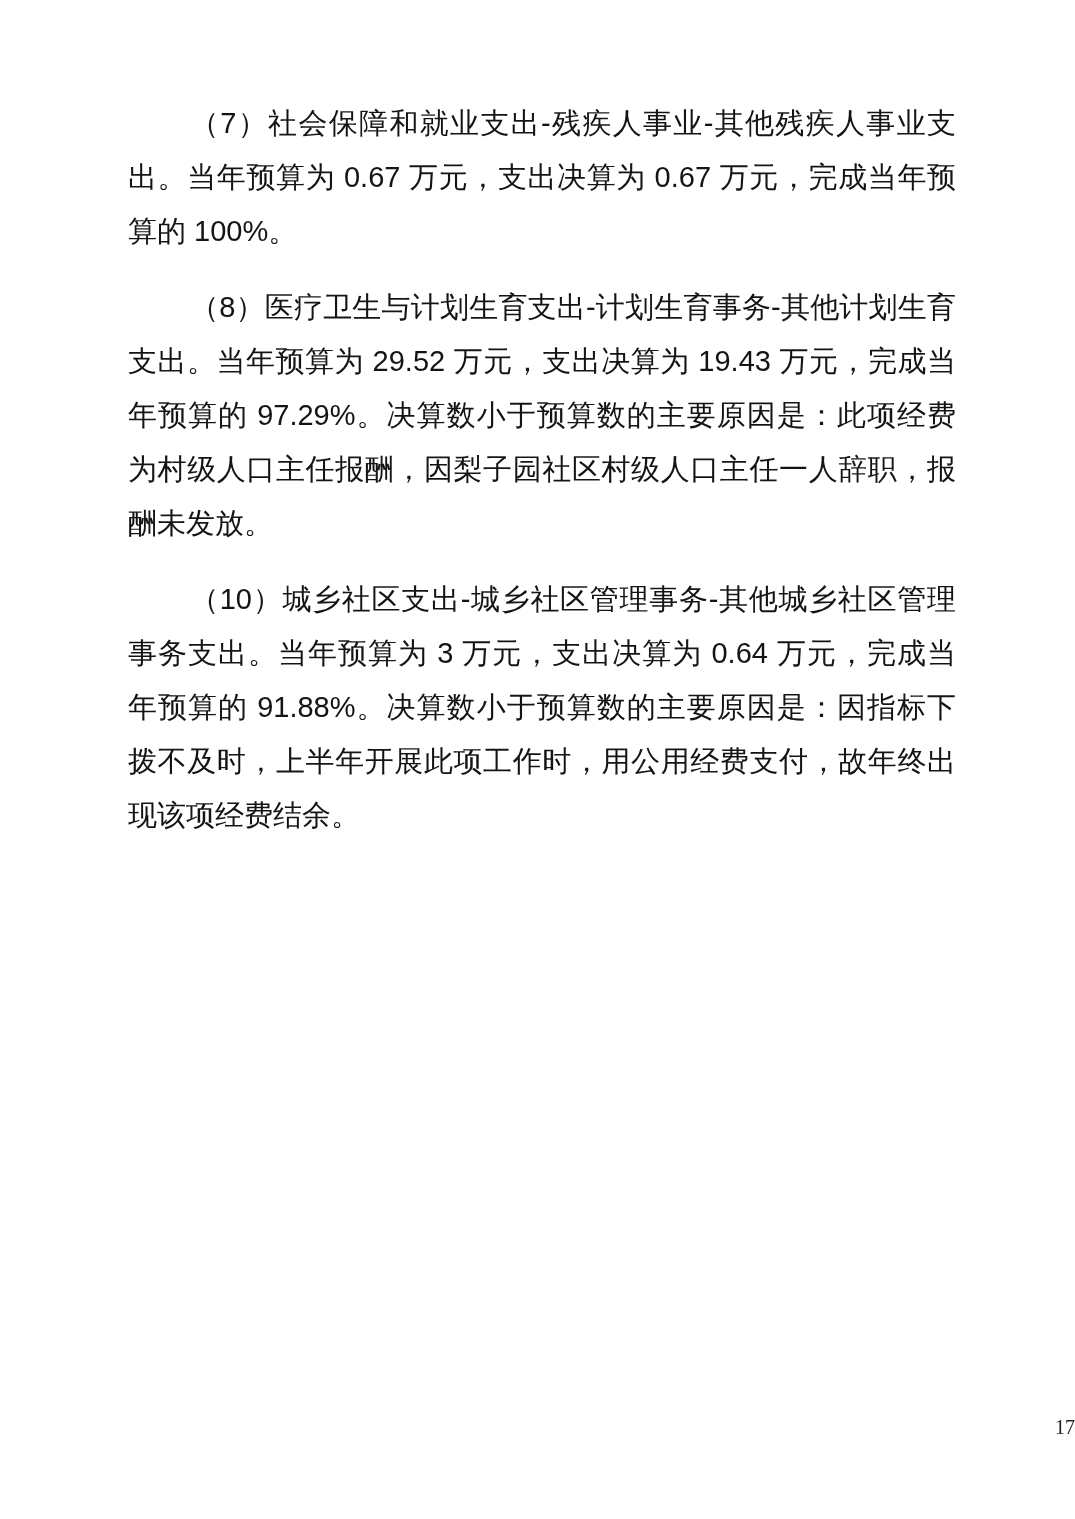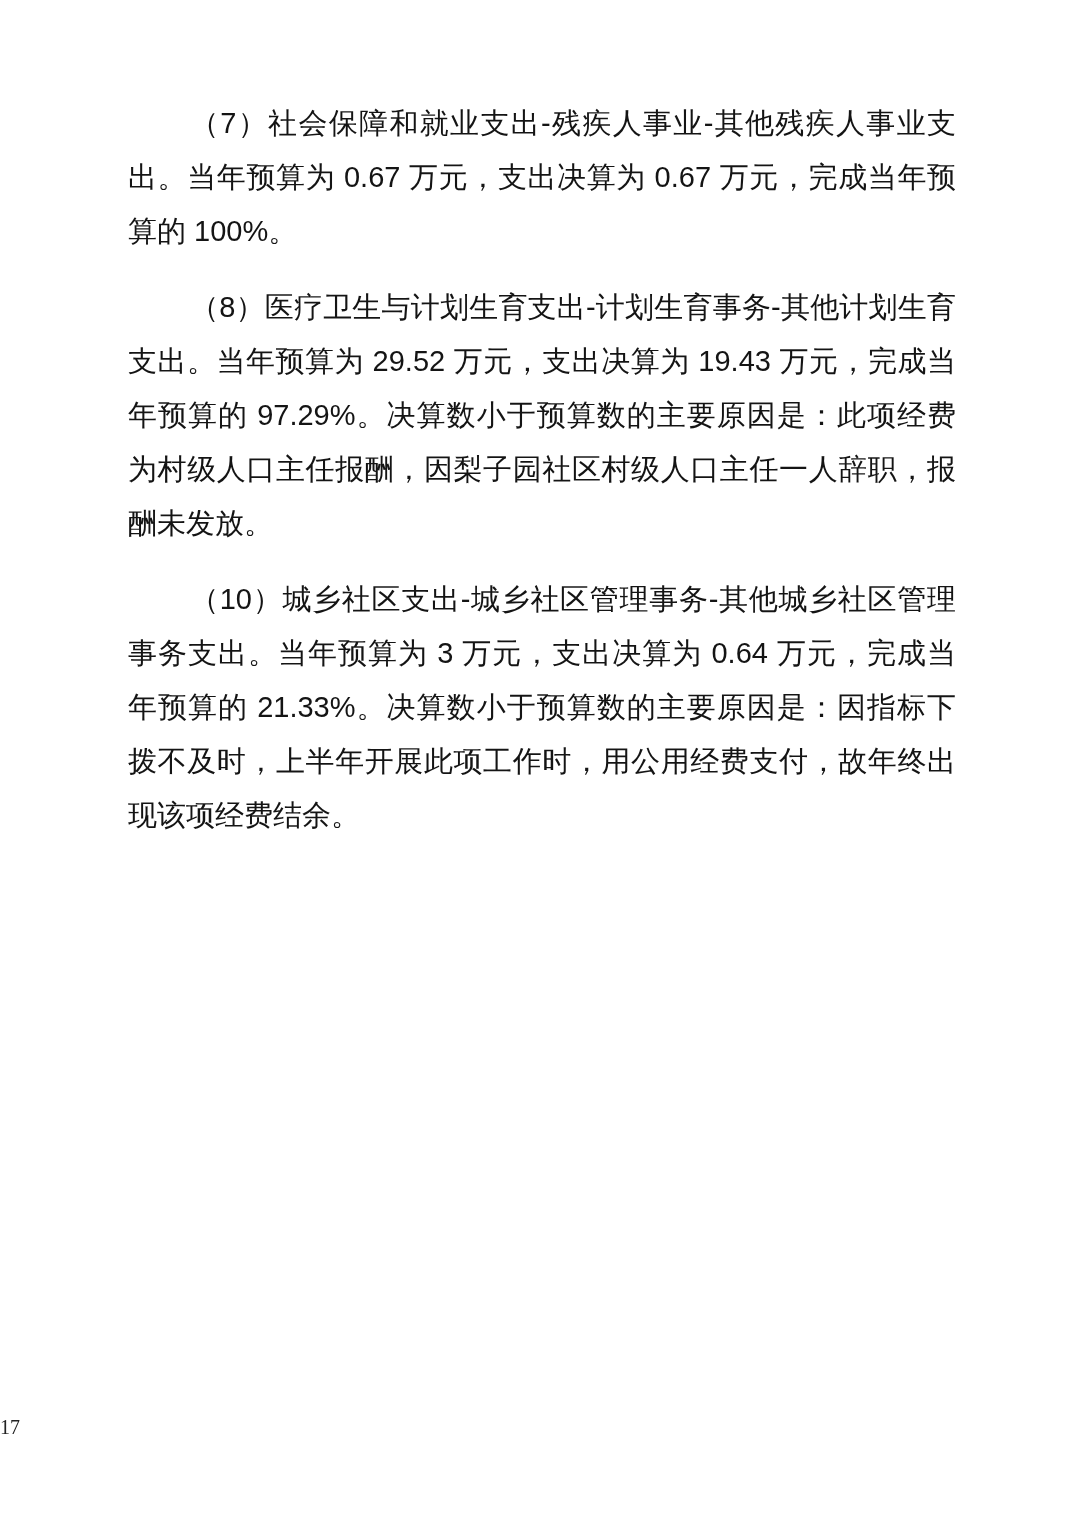--- a/index.html
+++ b/index.html
@@ -31,29 +31,29 @@
     text-align: justify;
     text-indent: 62px;
     word-break: break-all;
     font-weight: 500;
   }
   .page-footer {
     position: absolute;
     top: 1404px;
     left: 0;
     width: 100%;
-    text-align: left;
+    text-align: right;
     font-family: "Liberation Serif", "DejaVu Serif", serif;
     font-size: 20px;
     color: #222222;
   }
 </style>
 </head>
 <body>
 
 <div class="page">
   <div class="content">
     <p class="para">（7）社会保障和就业支出-残疾人事业-其他残疾人事业支出。当年预算为 0.67 万元，支出决算为 0.67 万元，完成当年预算的 100%。</p>
     <p class="para">（8）医疗卫生与计划生育支出-计划生育事务-其他计划生育支出。当年预算为 29.52 万元，支出决算为 19.43 万元，完成当年预算的 97.29%。决算数小于预算数的主要原因是：此项经费为村级人口主任报酬，因梨子园社区村级人口主任一人辞职，报酬未发放。</p>
-    <p class="para">（10）城乡社区支出-城乡社区管理事务-其他城乡社区管理事务支出。当年预算为 3 万元，支出决算为 0.64 万元，完成当年预算的 21.33%。决算数小于预算数的主要原因是：因指标下拨不及时，上半年开展此项工作时，用公用经费支付，故年终出现该项经费结余。</p>
+    <p class="para">（10）城乡社区支出-城乡社区管理事务-其他城乡社区管理事务支出。当年预算为 3 万元，支出决算为 0.64 万元，完成当年预算的 91.88%。决算数小于预算数的主要原因是：因指标下拨不及时，上半年开展此项工作时，用公用经费支付，故年终出现该项经费结余。</p>
   </div>
   <div class="page-footer">17</div>
 </div>
 
 </body></html>

